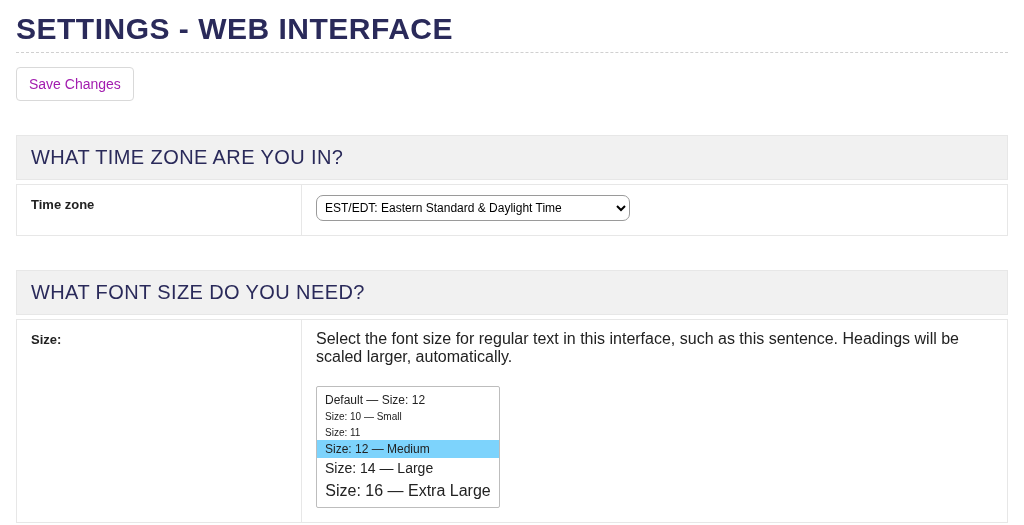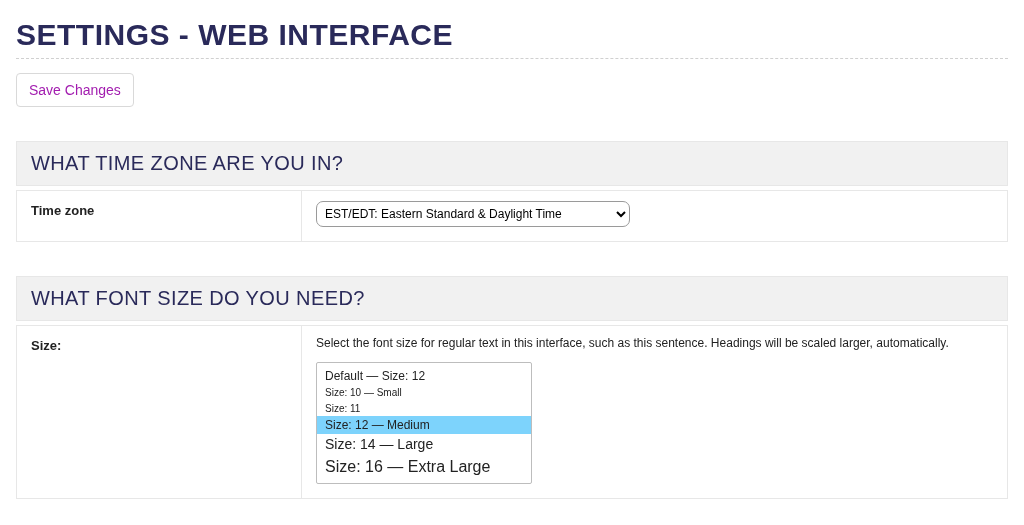--- a/index.html
+++ b/index.html
@@ -12,21 +12,21 @@
     width: 1024px;
   }
   .page {
     padding: 12px 16px 30px 16px;
   }
   .page-title {
     font-size: 30px;
     font-weight: 800;
     letter-spacing: 0.5px;
     color: #2a2a5a;
-    margin: 6px 0 6px 0;
+    margin: 0 0 6px 0;
     font-family: "Arial Black", Arial, Helvetica, sans-serif;
   }
   .dashed-sep {
     border: none;
     border-top: 1px dashed #d0d0d0;
     margin: 4px 0 14px 0;
   }
   .save-btn {
     display: inline-block;
     font-size: 14px;
@@ -71,45 +71,45 @@
   select.tz {
     width: 314px;
     height: 26px;
     font-size: 12px;
     border: 1px solid #9a9a9a;
     border-radius: 7px;
     padding: 2px 4px;
     background: #fff;
   }
   .helptext {
-    font-size: 12px;
-    margin-bottom: 12px;
+    font-size: 16px;
+    margin-bottom: 20px;
   }
   .fontsize-list {
     border: 1px solid #bdbdbd;
     border-radius: 2px;
-    width: 216px;
+    width: 184px;
     padding: 4px 0 4px 0;
     background: #fff;
   }
   .fontsize-list .opt {
     padding: 1px 8px;
     line-height: 1.35;
     cursor: pointer;
     white-space: nowrap;
   }
   .fontsize-list .opt.selected {
     background: #7dd3fc;
   }
   .sz12 { font-size: 12px; }
   .sz10 { font-size: 10px; }
   .sz11 { font-size: 10px; }
   .sz13 { font-size: 13px; }
   .sz14 { font-size: 14px; }
-  .sz16 { font-size: 16px; }
+  .sz16 { font-size: 16px; text-align: center; }
 </style>
 </head>
 <body>
 
 <div class="page">
 
   <h1 class="page-title">SETTINGS - WEB INTERFACE</h1>
   <hr class="dashed-sep">
 
   <button class="save-btn">Save Changes</button>

